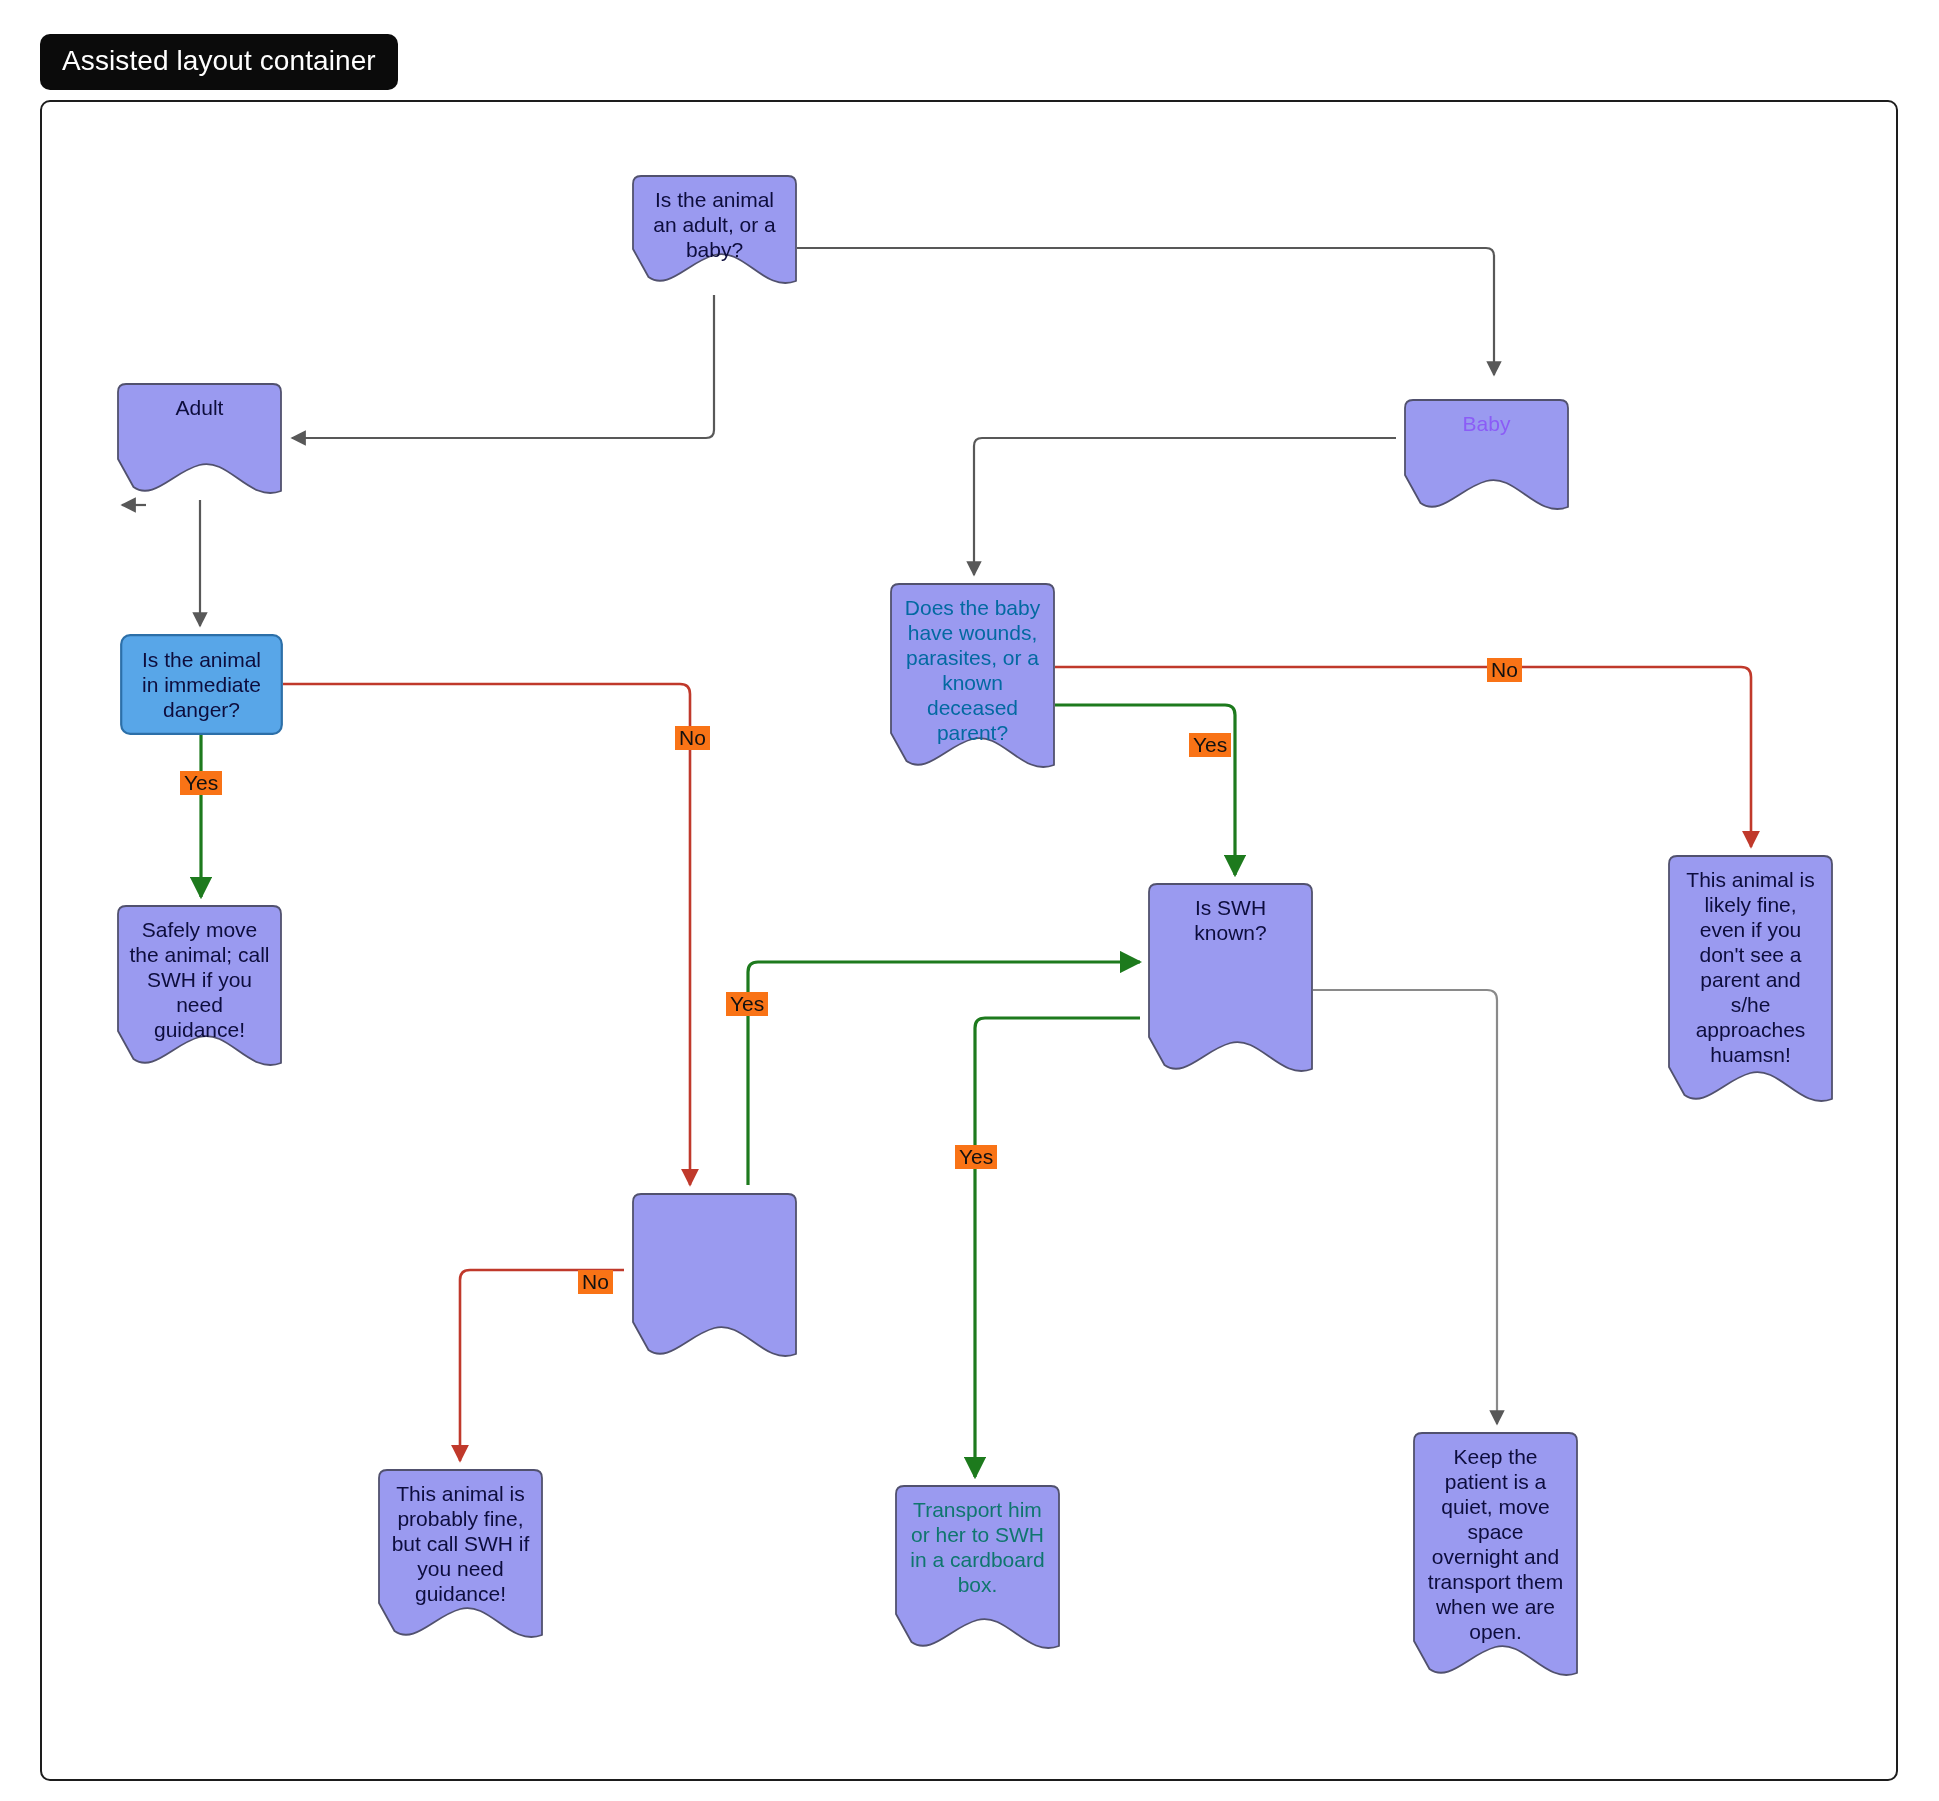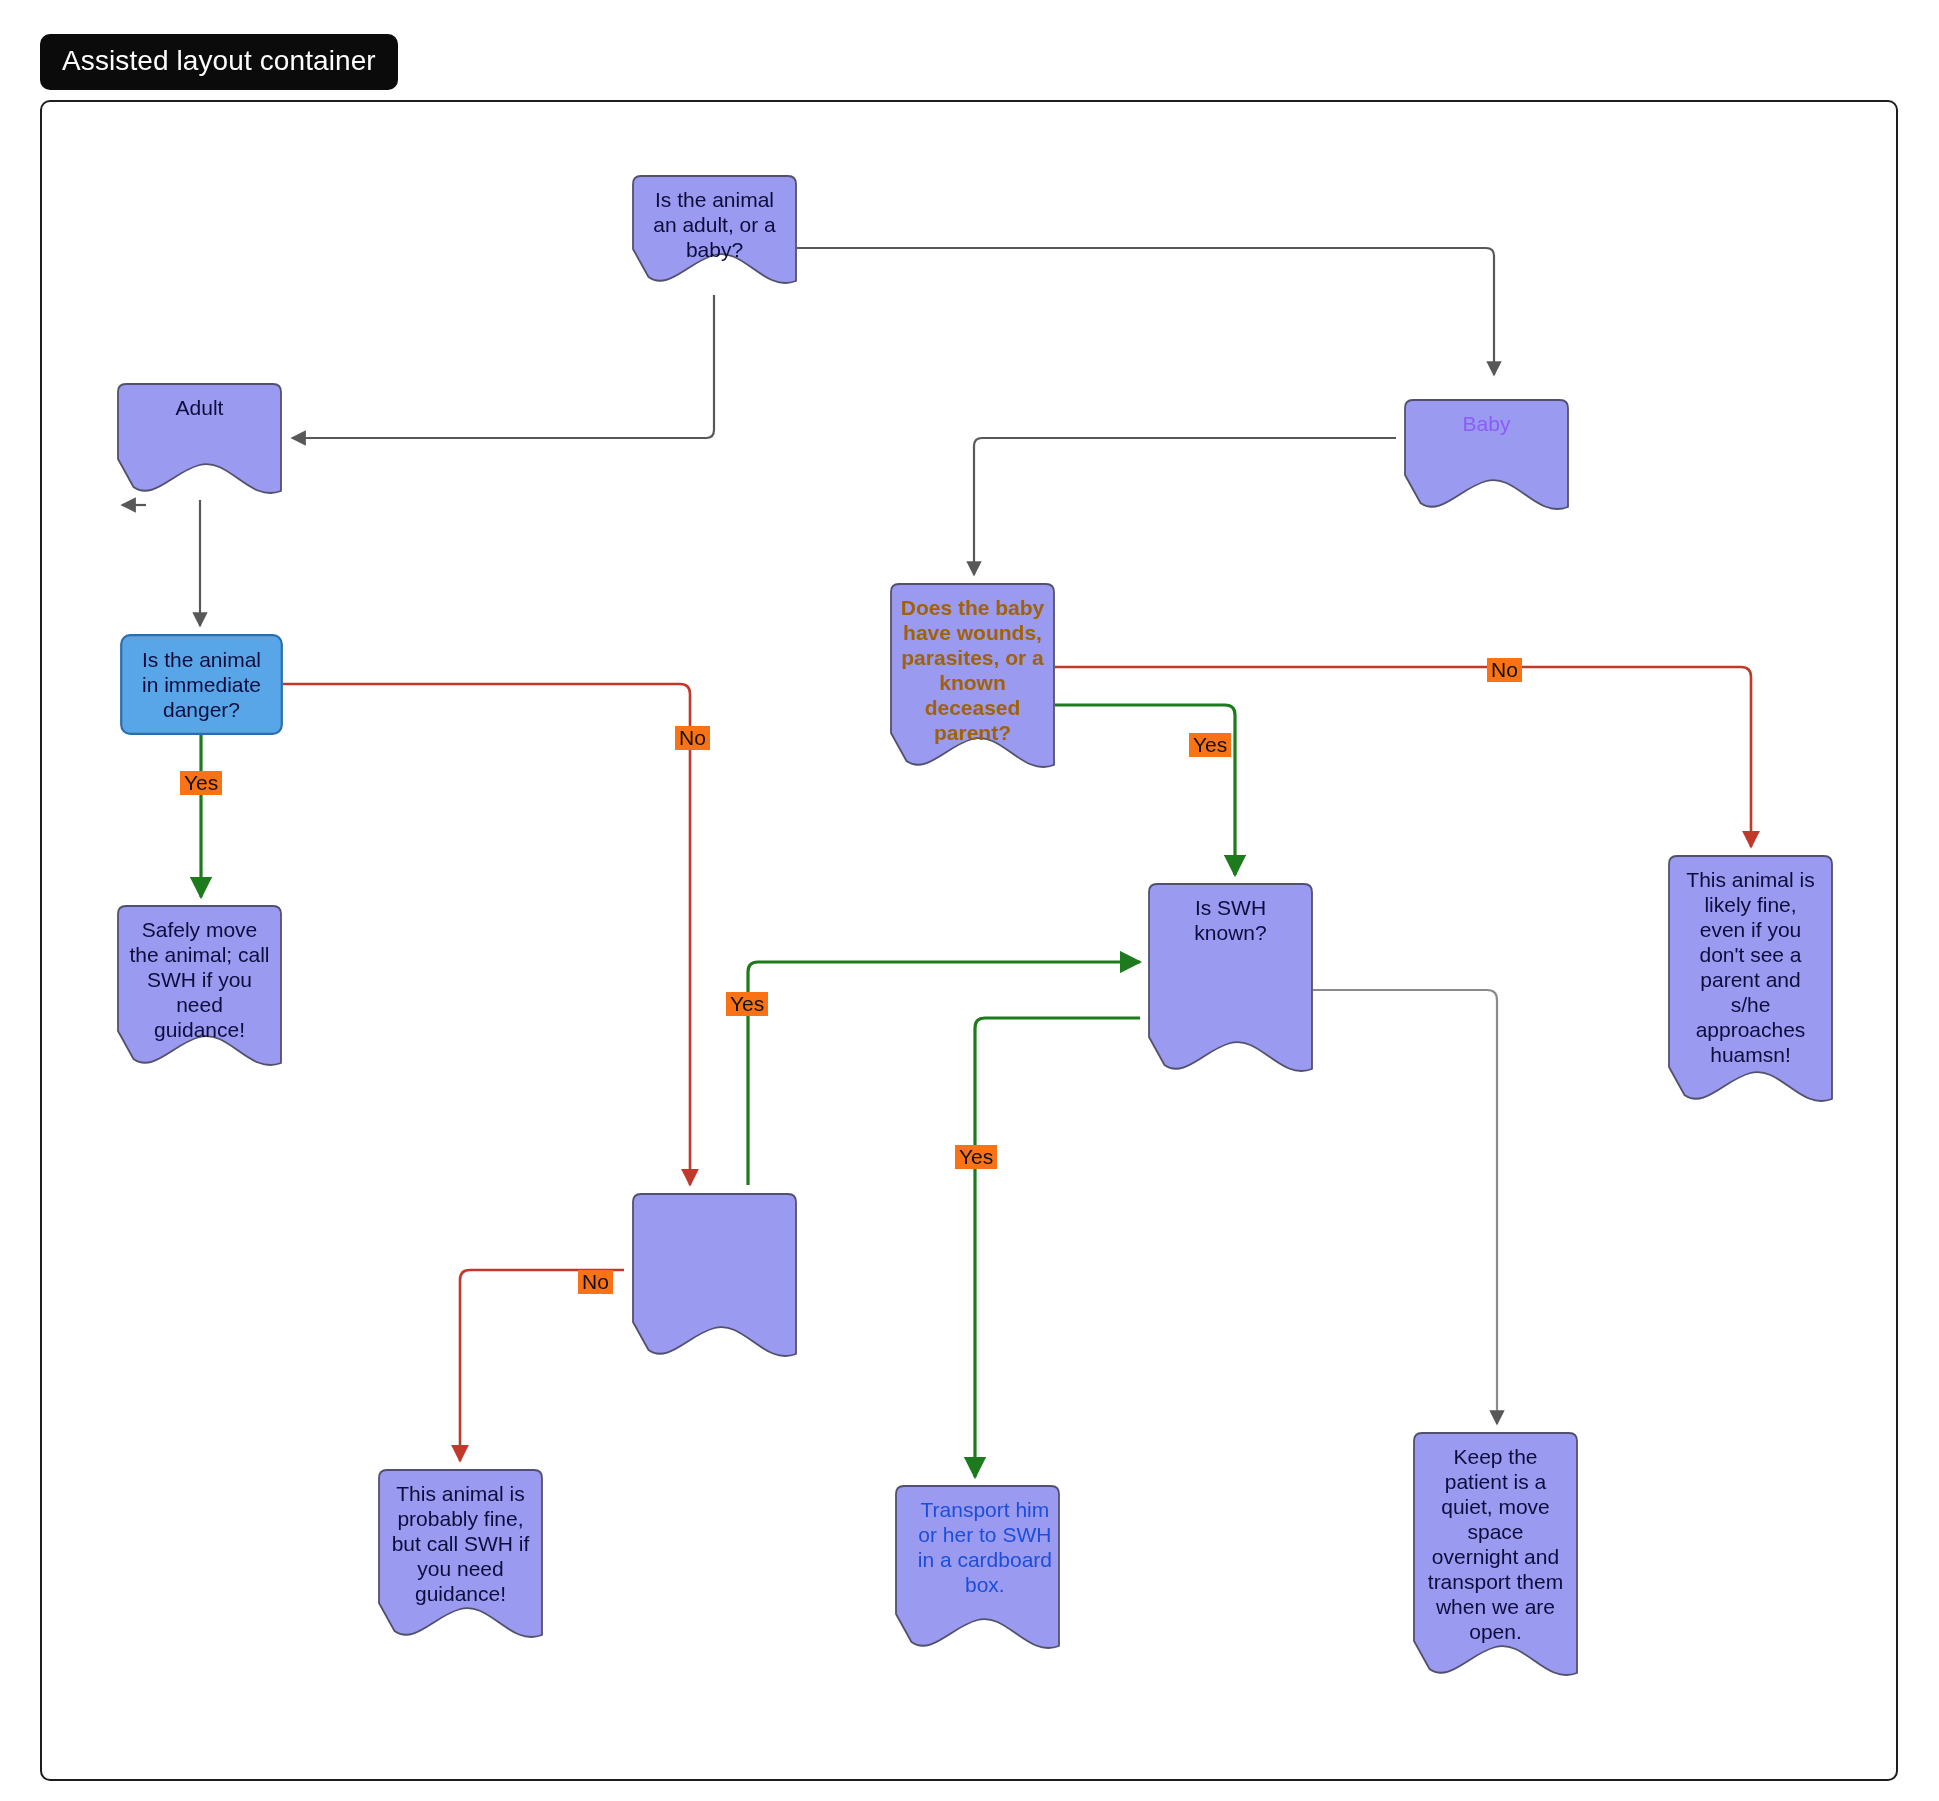--- a/index.html
+++ b/index.html
@@ -164,21 +164,21 @@
         <span class="node-label">Baby</span>
       </div>
       <div class="node rect" style="left: 120px; top: 634px; width: 163px; height: 101px; color: rgb(13, 13, 61);">
         <svg class="shape" width="163" height="101" viewBox="0 0 163 101" xmlns="http://www.w3.org/2000/svg">
       <rect x="1.2" y="1.2" width="160.6" height="98.6" rx="9" ry="9" fill="#58a6e8" stroke="#2c6fa8" stroke-width="2.2"></rect>
     </svg>
         <span class="node-label">Is the animal
 in immediate
 danger?</span>
       </div>
-      <div class="node doc" style="left: 890px; top: 583px; width: 165px; height: 196px; color: #a16207; font-weight: bold;">
+      <div class="node doc" style="left: 890px; top: 583px; width: 165px; height: 196px; color: #0369a1;">
         <svg class="shape" width="165" height="196" viewBox="0 0 165 196" xmlns="http://www.w3.org/2000/svg">
       <path d="M 9 1 L 156 1 Q 164 1 164 9 L 164 182 C 132 194 112.2 148 82.5 156 C 56.1 163 36.3 192 16.5 178 L 1 150 L 1 9 Q 1 1 9 1 Z" fill="#9a9af0" stroke="#51516e" stroke-width="1.8" stroke-linejoin="round"></path>
     </svg>
         <span class="node-label">Does the baby
 have wounds,
 parasites, or a
 known
 deceased
 parent?</span>
       </div>
@@ -219,21 +219,21 @@
       <div class="node doc" style="left: 378px; top: 1469px; width: 165px; height: 180px; color: rgb(13, 13, 61);">
         <svg class="shape" width="165" height="180" viewBox="0 0 165 180" xmlns="http://www.w3.org/2000/svg">
       <path d="M 9 1 L 156 1 Q 164 1 164 9 L 164 166 C 132 178 112.2 132 82.5 140 C 56.1 147 36.3 176 16.5 162 L 1 134 L 1 9 Q 1 1 9 1 Z" fill="#9a9af0" stroke="#51516e" stroke-width="1.8" stroke-linejoin="round"></path>
     </svg>
         <span class="node-label">This animal is
 probably fine,
 but call SWH if
 you need
 guidance!</span>
       </div>
-      <div class="node doc" style="left: 895px; top: 1485px; width: 165px; height: 175px; color: #1d4ed8; justify-content: flex-end;">
+      <div class="node doc" style="left: 895px; top: 1485px; width: 165px; height: 175px; color: #0f766e;">
         <svg class="shape" width="165" height="175" viewBox="0 0 165 175" xmlns="http://www.w3.org/2000/svg">
       <path d="M 9 1 L 156 1 Q 164 1 164 9 L 164 161 C 132 173 112.2 127 82.5 135 C 56.1 142 36.3 171 16.5 157 L 1 129 L 1 9 Q 1 1 9 1 Z" fill="#9a9af0" stroke="#51516e" stroke-width="1.8" stroke-linejoin="round"></path>
     </svg>
         <span class="node-label">Transport him
 or her to SWH
 in a cardboard
 box.</span>
       </div>
       <div class="node doc" style="left: 1413px; top: 1432px; width: 165px; height: 255px; color: rgb(13, 13, 61);">
         <svg class="shape" width="165" height="255" viewBox="0 0 165 255" xmlns="http://www.w3.org/2000/svg">

